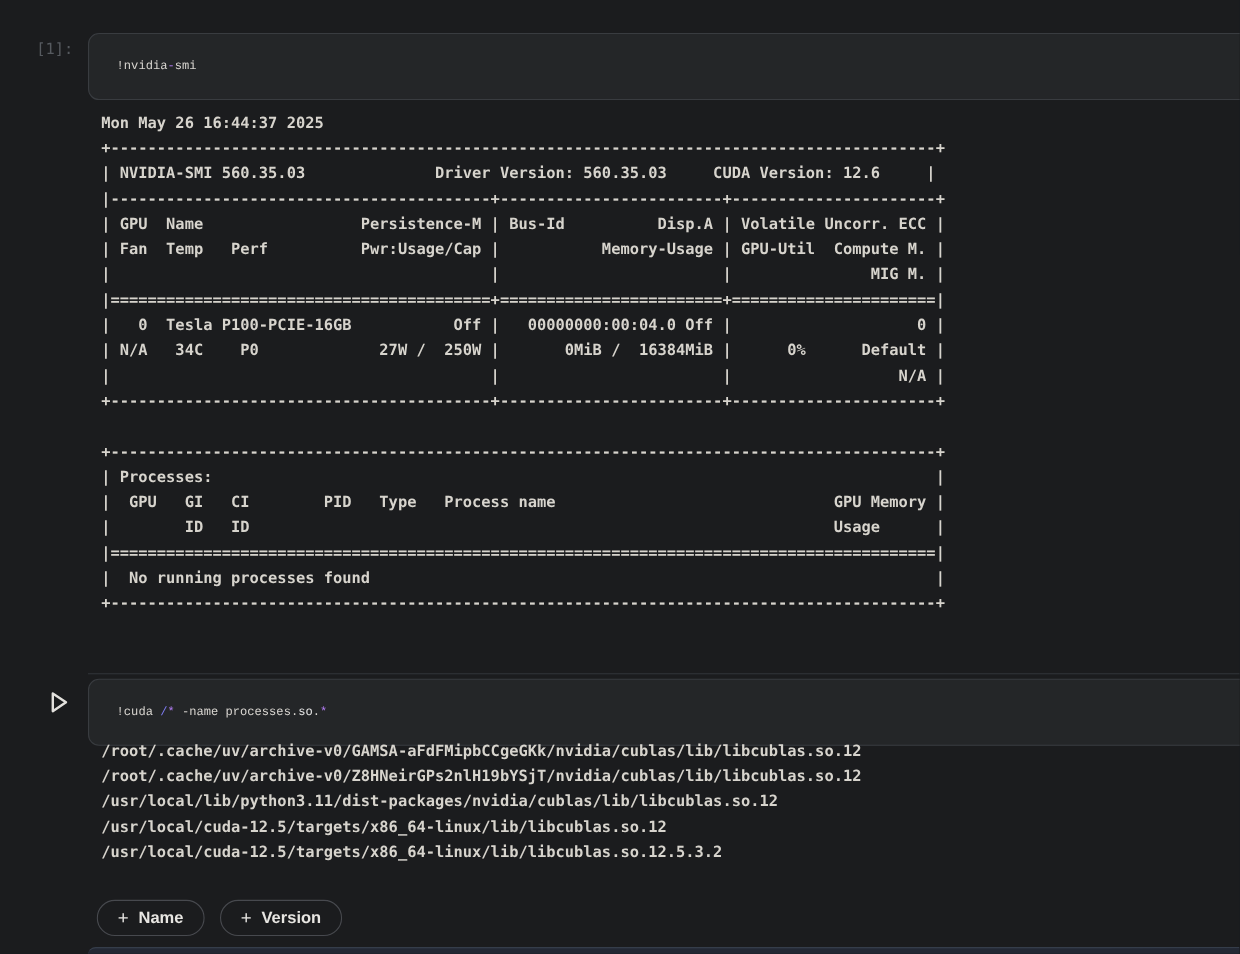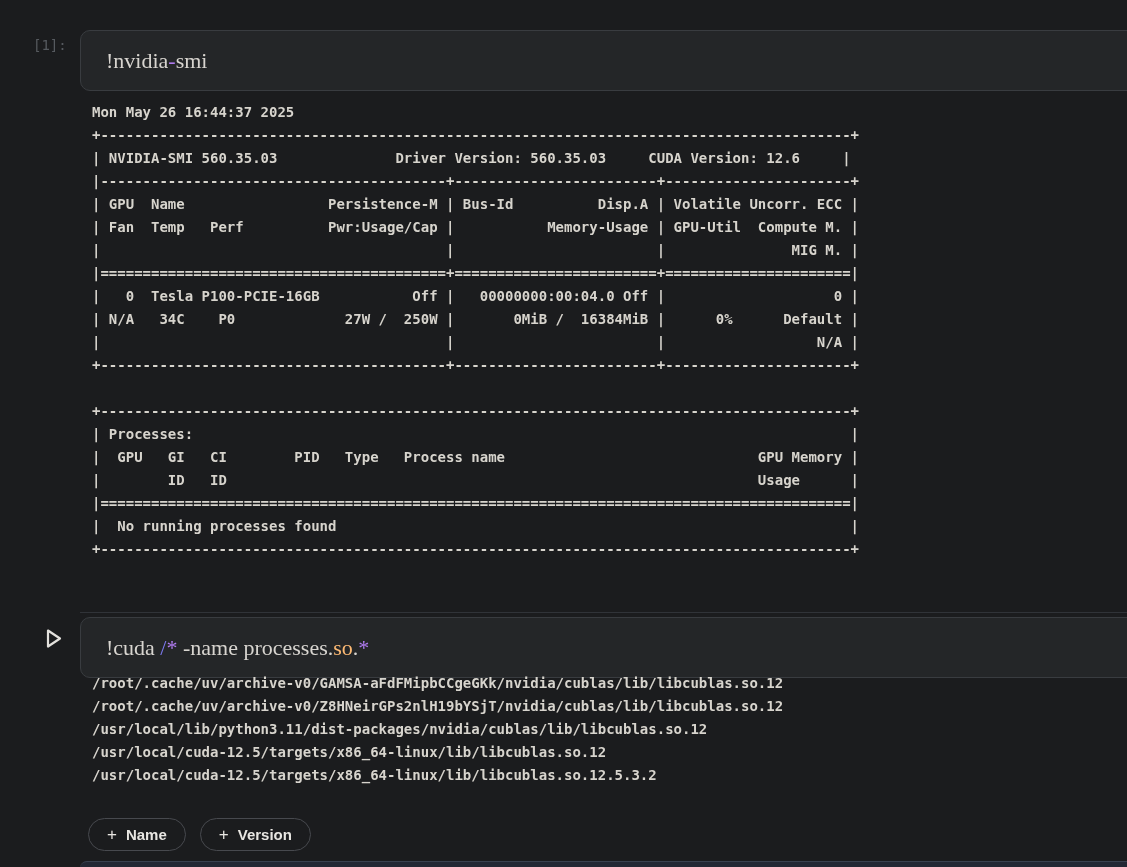--- a/index.html
+++ b/index.html
@@ -16,30 +16,30 @@
     position: absolute;
     left: 80px; right: -16px;
     background: #242628;
     border: 1px solid #393c40;
     border-radius: 10px;
     display: flex; align-items: center;
   }
   .cell1-box { top: 30px; height: 61px; }
   .cell2-box { top: 617px; height: 61px; }
   .code-line {
-    font-family: Liberation Serif, serif;
-    font-size: 22px;
+    font-family: Liberation Mono, monospace;
+    font-size: 11px;
     padding-left: 25px;
     white-space: pre;
     color: #d8d5d0;
   }
   .tok-default { color: #d8d5d0; }
   .tok-purple  { color: #b07bf0; }
   .tok-slash   { color: #7e7bf2; }
-  .tok-blue    { color: #fdba74; }
+  .tok-blue    { color: #e5e5e5; }
 
   .exec-label {
     position: absolute;
     left: 33px; top: 37px;
     font-family: "DejaVu Sans Mono", monospace;
     font-size: 14px;
     color: #565a5f;
   }
 
   .run-btn {

